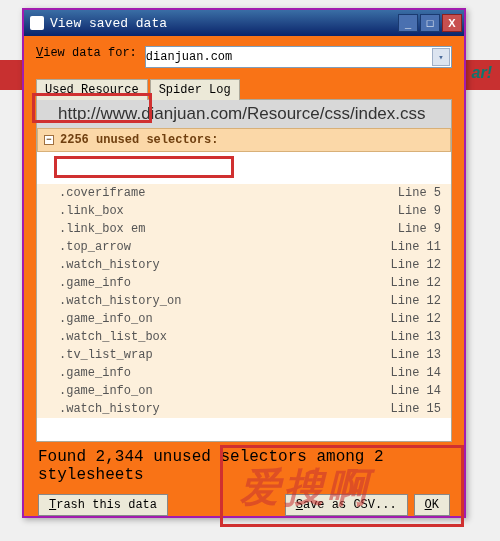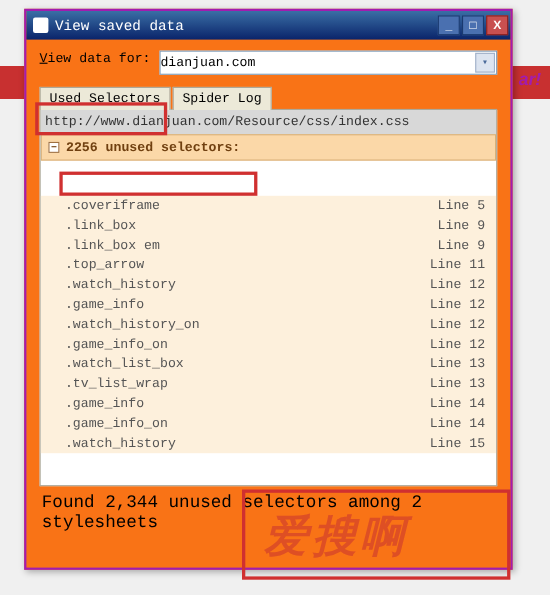--- a/index.html
+++ b/index.html
@@ -1,20 +1,20 @@
 <!DOCTYPE html>
 <html><head>
 <meta charset="utf-8">
 <style>
 * { box-sizing: border-box; margin: 0; padding: 0; }
 body { font-family: Tahoma, sans-serif; font-size: 11px; background: #e8e8e8; width: 500px; height: 541px; position: relative; overflow: hidden; }
 
 .bg-layer { position: absolute; left: 0; top: 0; width: 500px; height: 541px; background: #f0f0f0; }
 .bg-red-bar { position: absolute; left: 0; top: 60px; width: 500px; height: 30px; background: #c83030; }
-.bg-text-ar { position: absolute; right: 8px; top: 64px; color: #a21caf; font-size: 16px; font-style: italic; font-weight: bold; }
+.bg-text-ar { position: absolute; right: 8px; top: 64px; color: #0f766e; font-size: 16px; font-style: italic; font-weight: bold; }
 
 .dialog { position: absolute; left: 22px; top: 8px; width: 444px; height: 510px; background: #f97316; border: 2px solid #a21caf; box-shadow: 2px 2px 6px rgba(0,0,0,0.3); }
 .titlebar { height: 26px; background: linear-gradient(#3a6ea5, #0a246a); display: flex; align-items: center; padding: 0 2px 0 6px; }
 .title-icon { width: 14px; height: 14px; background: #fff; border-radius: 2px; margin-right: 6px; display: inline-block; }
 .title-text { color: #fff; font-size: 13px; font-family: "Courier New", monospace; flex: 1; }
 .win-btns { display: flex; gap: 2px; }
 .win-btn { width: 20px; height: 18px; background: #c85050; border: 1px solid #8a2020; color: #fff; font-size: 11px; font-weight: bold; display: flex; align-items: center; justify-content: center; cursor: pointer; }
 .win-btn.min, .win-btn.max { background: #4a70b0; border-color: #1a3a70; }
 
 .dialog-body { padding: 10px 12px 8px 12px; font-family: "Courier New", monospace; font-size: 12px; }
@@ -22,21 +22,21 @@
 .field-label { margin-right: 8px; }
 .field-label u { text-decoration: underline; }
 .dropdown { flex: 1; height: 22px; border: 1px solid #7f9db9; background: #fff; display: flex; align-items: center; padding: 0 0; position: relative; }
 .dropdown-arrow { position: absolute; right: 1px; top: 1px; width: 18px; height: 18px; background: #dce4f0; border: 1px solid #a0b0c8; display: flex; align-items: center; justify-content: center; font-size: 9px; color: #4a6a9a; }
 
 .tabs { display: flex; border-bottom: 1px solid #aca899; margin-top: 4px; }
 .tab { padding: 3px 8px; border: 1px solid #aca899; border-bottom: none; background: #ece9d8; margin-right: 2px; position: relative; top: 1px; font-family: "Courier New", monospace; font-size: 12px; cursor: pointer; }
 .tab.active { background: #fff; border-bottom: 1px solid #fff; }
 
 .panel { border: 1px solid #aca899; border-top: none; background: #fff; height: 342px; overflow: hidden; }
-.file-path { background: #d8d8d8; padding: 4px 4px; font-family: Liberation Mono, monospace; font-size: 12px; color: #333; }
+.file-path { background: #d8d8d8; padding: 4px 21px; font-family: Liberation Sans, sans-serif; font-size: 17px; color: #333; }
 .group-header { background: #fbd8a8; border: 1px solid #d8b078; padding: 4px 6px; font-size: 12px; font-weight: bold; color: #704010; display: flex; align-items: center; }
 .group-toggle { width: 10px; height: 10px; border: 1px solid #a07040; margin-right: 6px; display: inline-flex; align-items: center; justify-content: center; font-size: 9px; line-height: 1; background: #fff; }
 .selector-list { background: #fdf0dc; margin-top: 32px; }
 .selector-row { display: flex; justify-content: space-between; padding: 2px 10px 2px 22px; font-family: "Courier New", monospace; font-size: 12px; color: #555; }
 
 .summary-row { padding: 6px 2px; font-family: "Courier New", monospace; font-size: 16px; }
 .button-row { display: flex; justify-content: space-between; padding: 4px 2px 0 2px; }
 .btn { padding: 3px 10px; border: 1px solid #888; background: #ece9d8; font-family: "Courier New", monospace; font-size: 12px; cursor: pointer; }
 .btn u { text-decoration: underline; }
 .right-btns { display: flex; gap: 6px; }
@@ -69,21 +69,21 @@
   <div class="dialog-body">
     <div class="field-row">
       <span class="field-label"><u>V</u><span>iew data for:</span></span>
       <div class="dropdown">
         <span>dianjuan.com</span>
         <span class="dropdown-arrow">▾</span>
       </div>
     </div>
 
     <div class="tabs">
-      <div class="tab">Used Selectors</div>
+      <div class="tab">Used Resource</div>
       <div class="tab">Spider Log</div>
     </div>
 
     <div class="panel">
       <div class="file-path">http://www.dianjuan.com/Resource/css/index.css</div>
       <div class="group-header">
         <span class="group-toggle">−</span>
         <span>2256 unused selectors:</span>
       </div>
       <div class="selector-list">
@@ -137,19 +137,26 @@
           </div>
         <div class="selector-row">
             <span>.watch_history</span>
             <span>Line 15</span>
           </div>
       </div>
     </div>
 
     <div class="summary-row">Found 2,344 unused selectors among 2 stylesheets</div>
 
+    <div class="button-row">
+      <button class="btn"><u>T</u><span>rash this data</span></button>
+      <div class="right-btns">
+        <button class="btn"><u>S</u><span>ave as CSV...</span></button>
+        <button class="btn"><u>O</u><span>K</span></button>
+      </div>
+    </div>
   </div>
 </div>
 
 <div class="annot annot1"></div>
 <div class="annot annot2"></div>
 <div class="annot annot3"></div>
 <div class="watermark">爱搜啊</div>
 
 </body></html>

